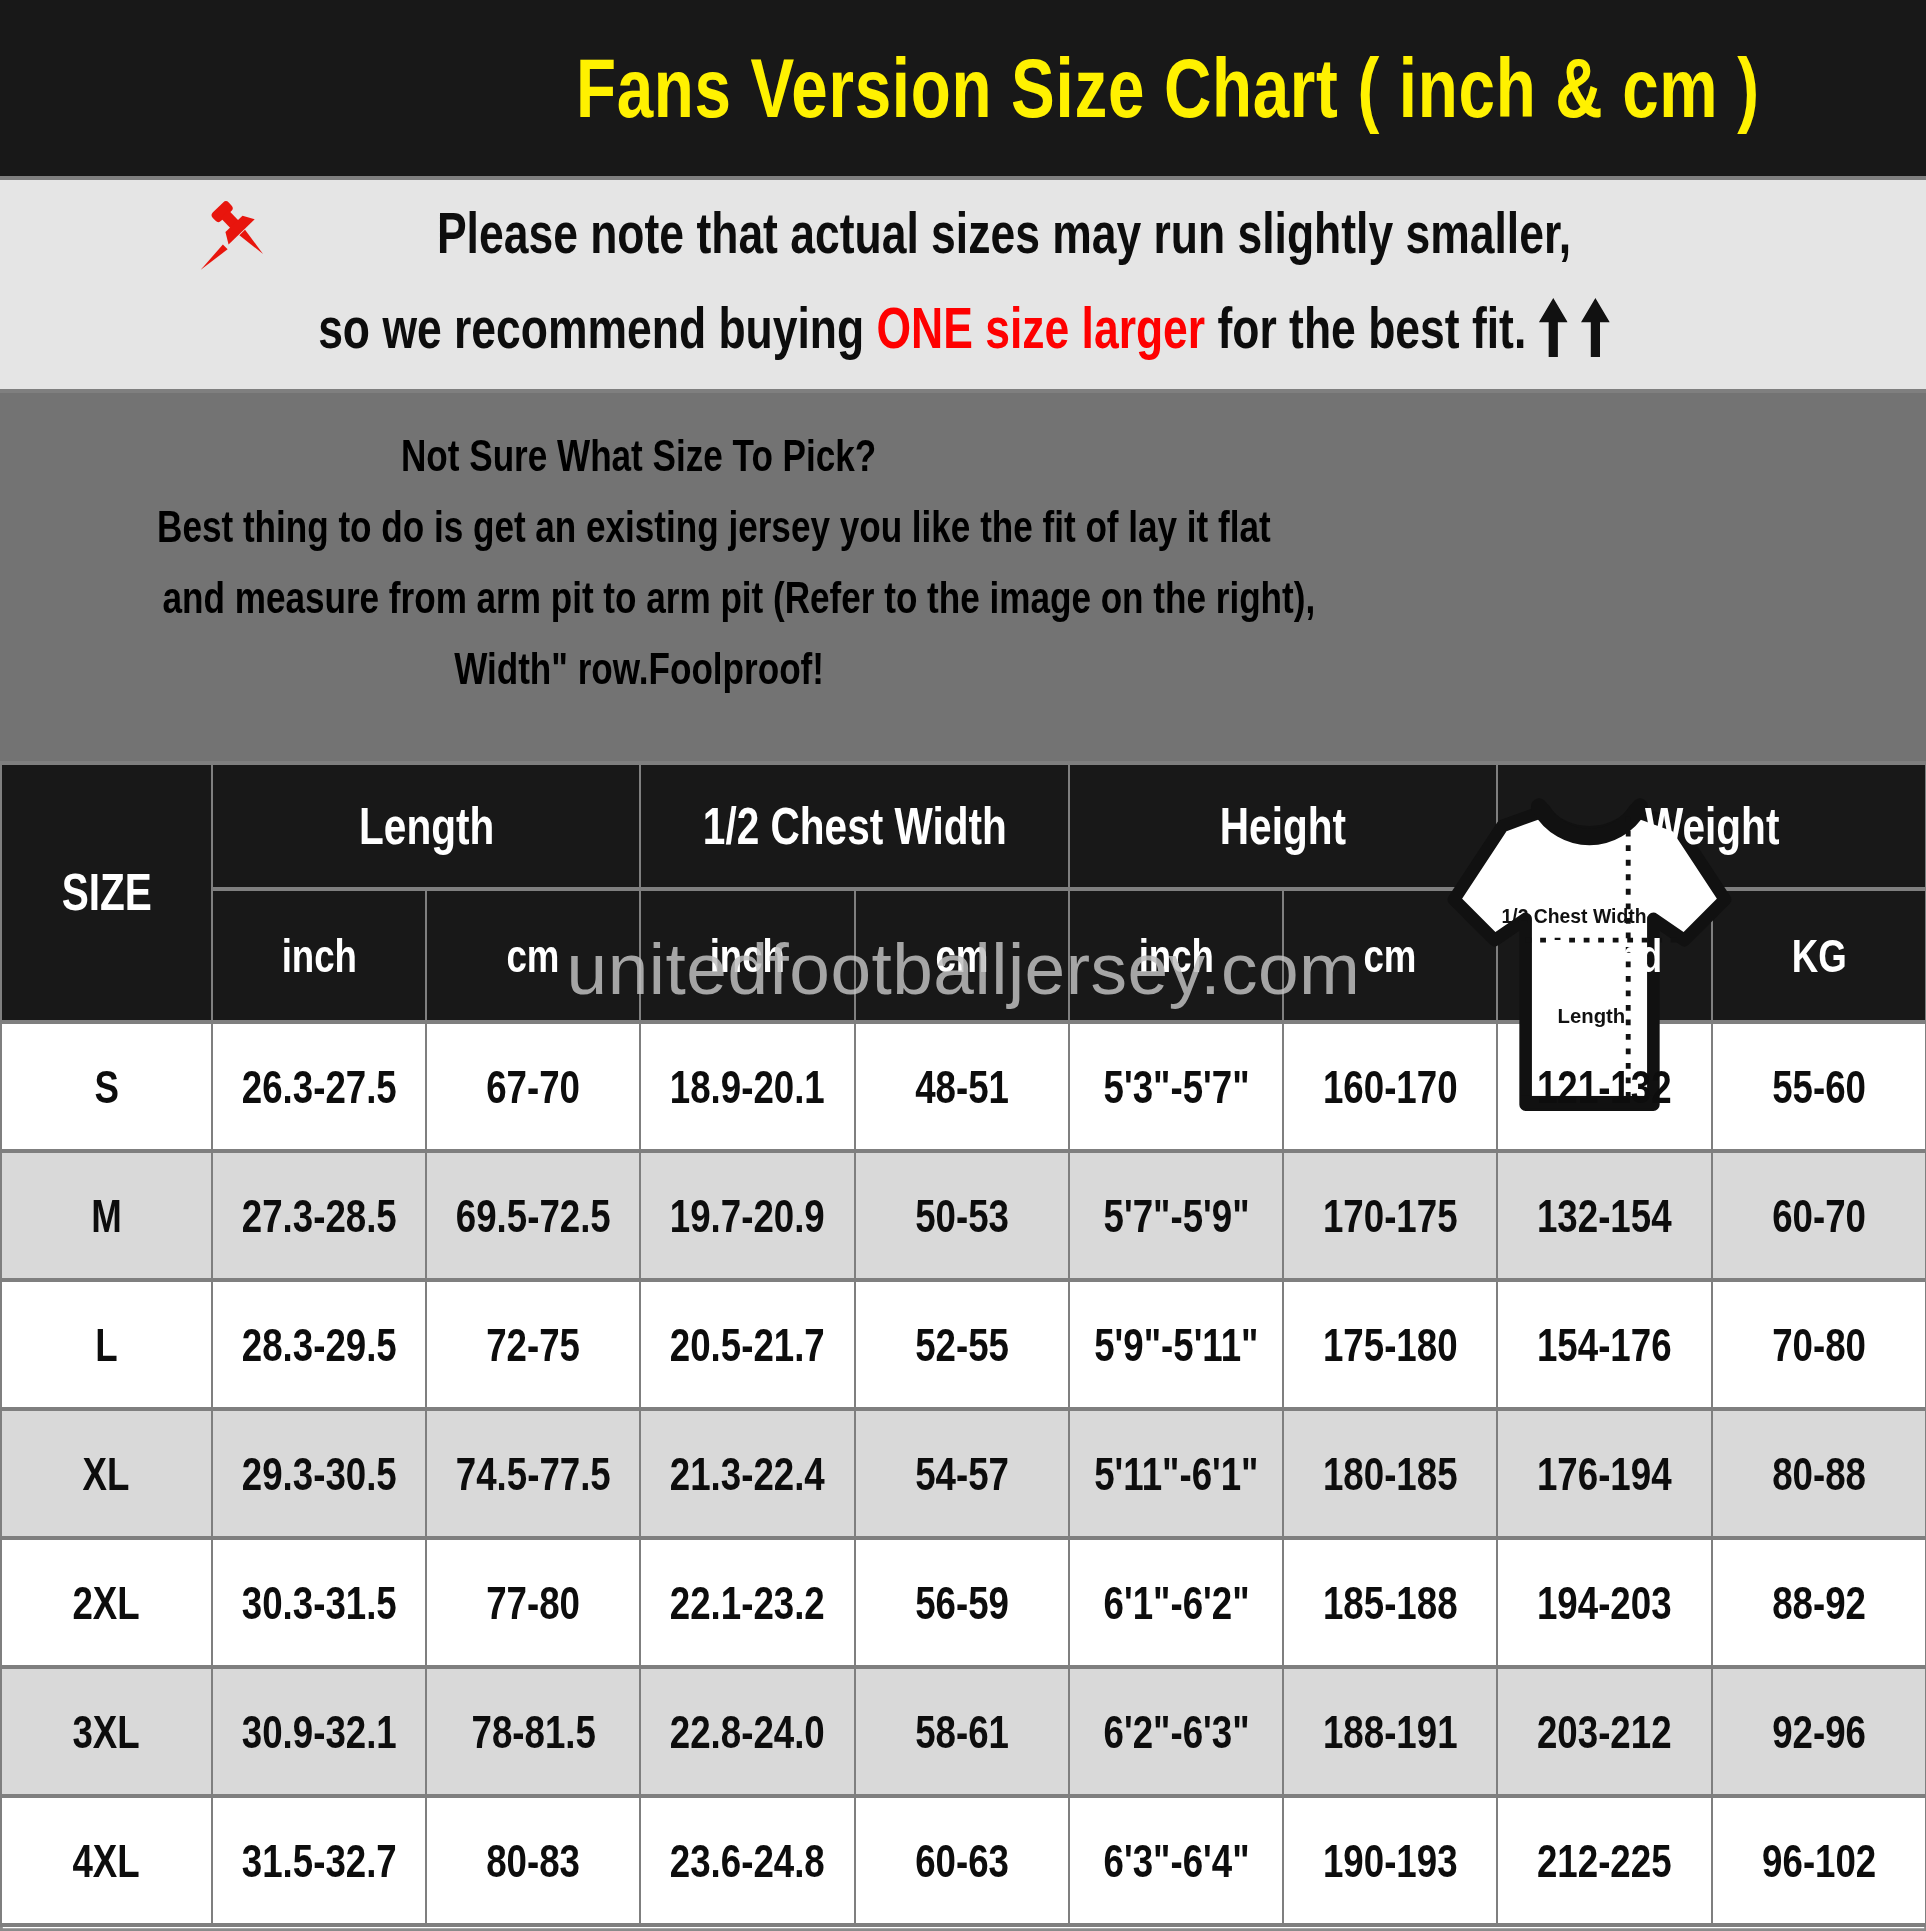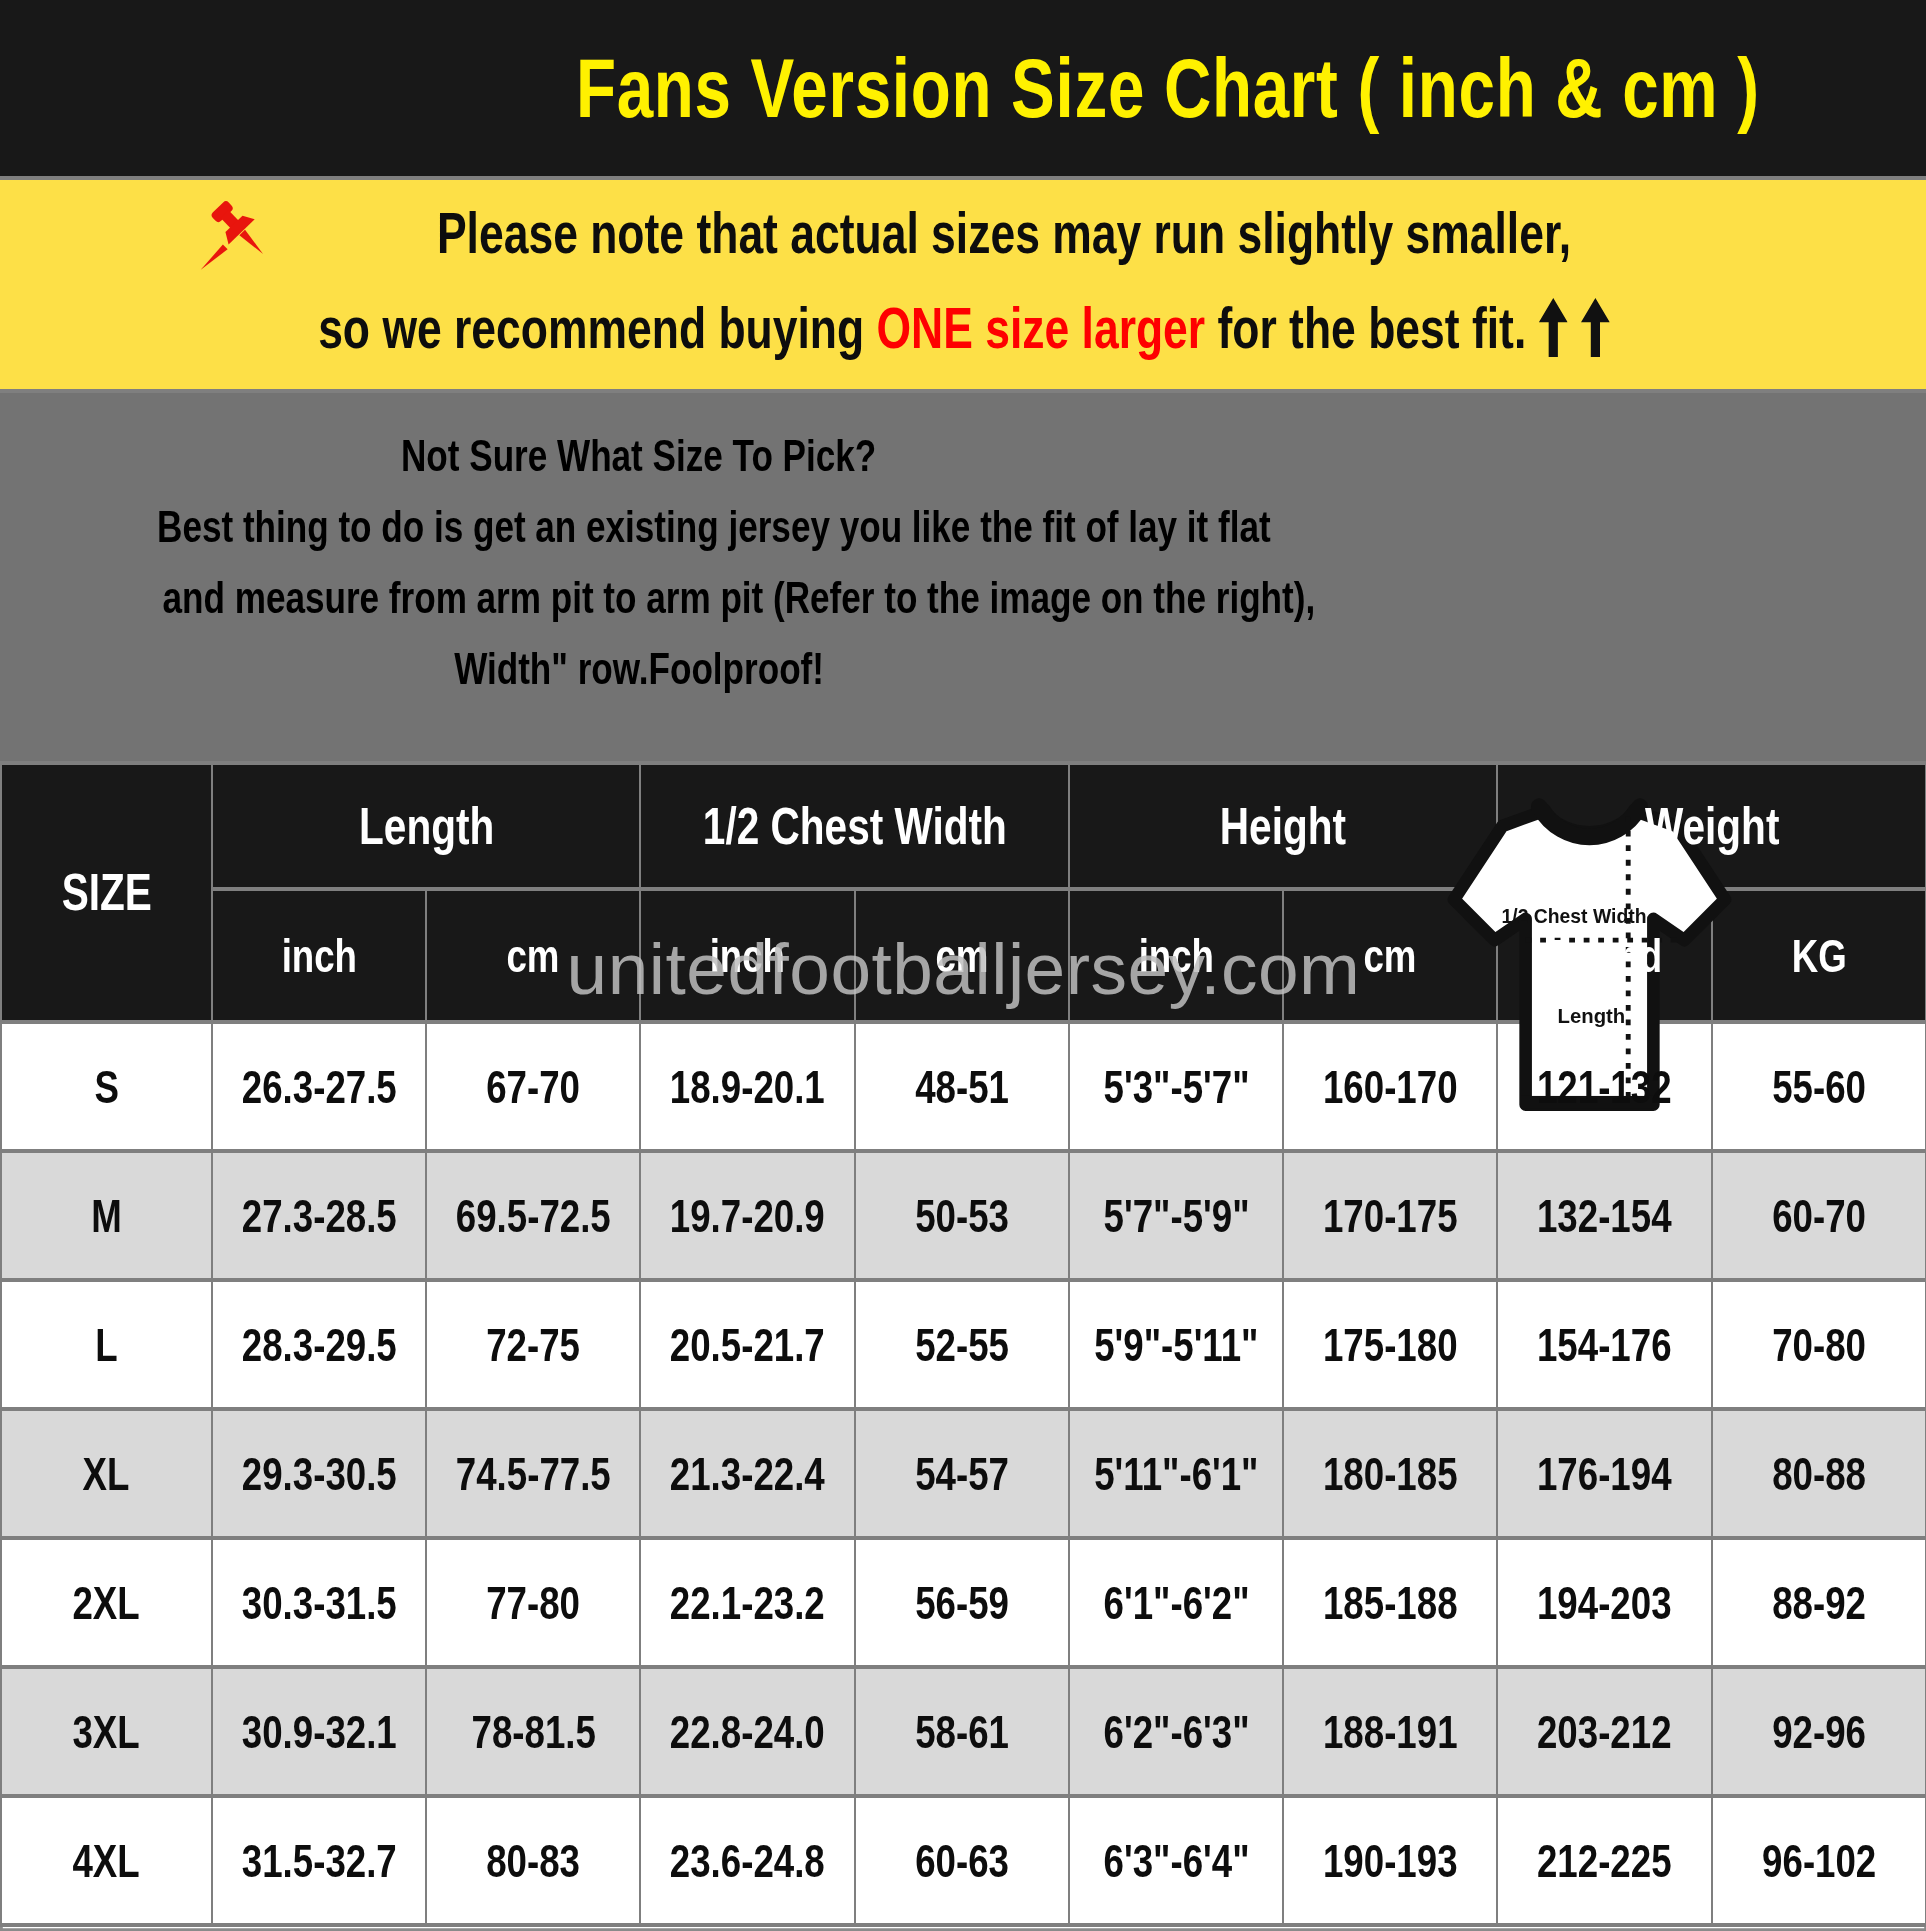--- a/index.html
+++ b/index.html
@@ -12,21 +12,21 @@
 
   
   .titlebar{
     height:176px;background:#181818;border-bottom:4.6px solid #7f7f7f;
     display:flex;align-items:center;justify-content:flex-end;box-sizing:content-box;
   }
   .title{color:#fff100;font-size:84px;font-weight:bold;letter-spacing:0.9px;}
 
   
   .notice{
-    height:203px;background:#fde047;border-bottom:4.6px solid #7f7f7f;
+    height:203px;background:#e5e5e5;border-bottom:4.6px solid #7f7f7f;
     text-align:center;padding-top:5.5px;box-sizing:content-box;color:#0d0d0d;
   }
   .notice-line{font-size:57px;font-weight:bold;line-height:95px;}
   .notice-line .hl{color:#fe0000;}
   .pin{width:79px;height:79px;vertical-align:-20px;margin-right:1.8px;}
   .uparrow{width:37px;height:59px;vertical-align:-9.2px;margin-left:16.5px;}
 
   
   .guide{position:relative;height:368px;background:#737373;}
   .guide-text{

